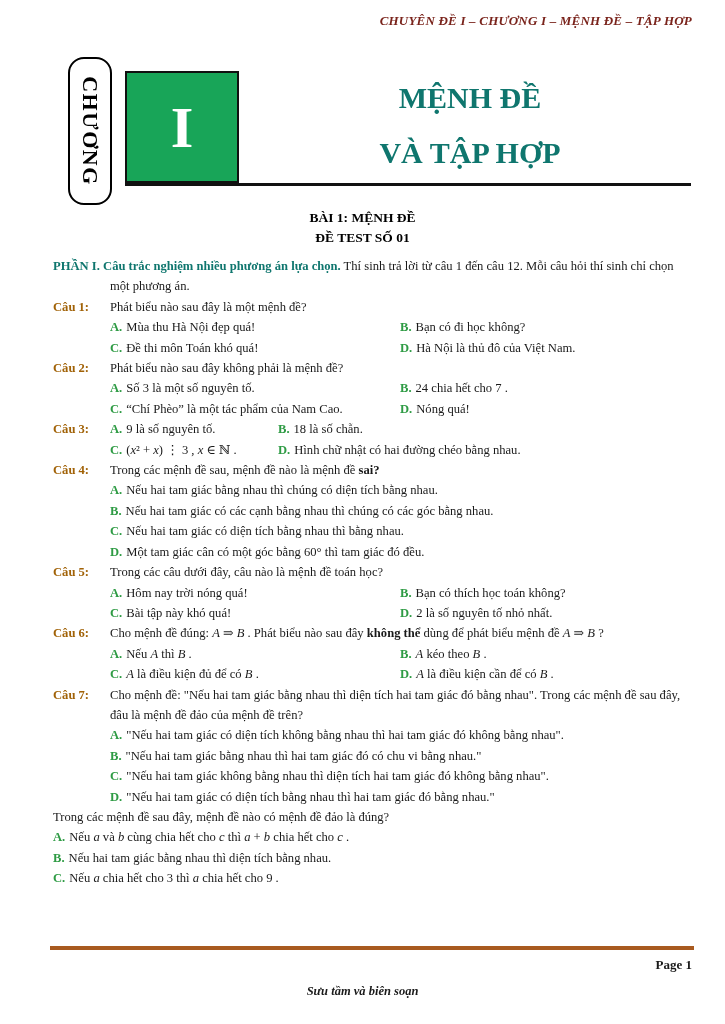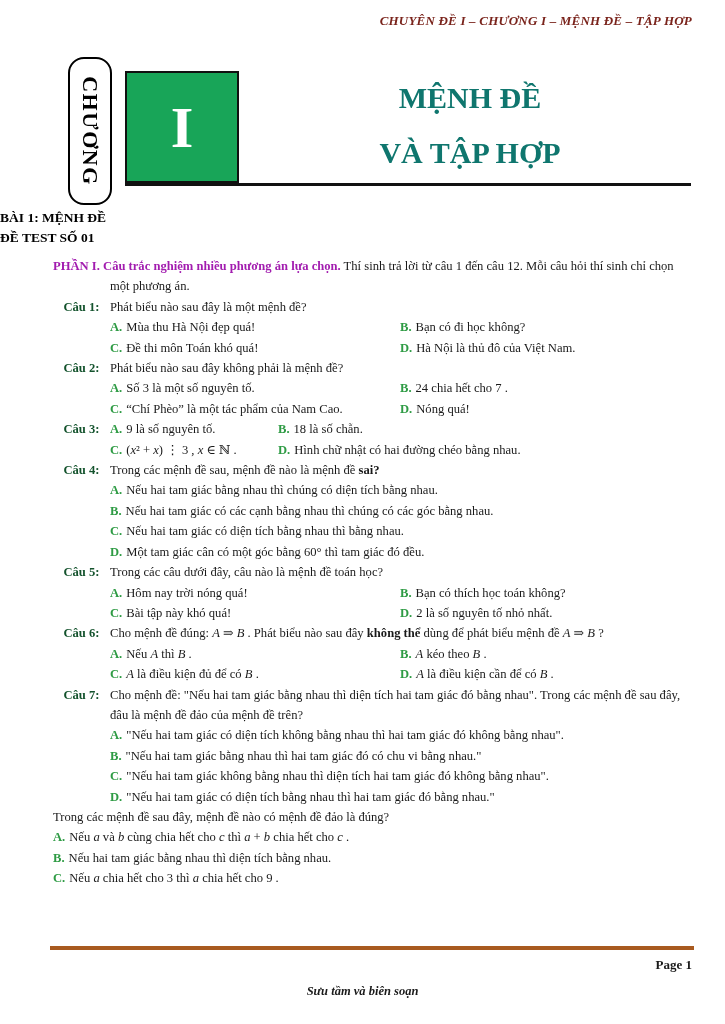--- a/index.html
+++ b/index.html
@@ -27,28 +27,28 @@
   .chapter-num {
     position:absolute; left:125px; top:71px; width:114px; height:112px;
     border:2px solid #111; display:flex; align-items:center; justify-content:center;
     color:#fff; font-size:58px; font-weight:bold;
   }
   .banner-line { position:absolute; left:125px; top:183px; width:566px; height:2.5px; background:#111; }
   .chapter-title {
     position:absolute; left:250px; top:70px; width:440px; text-align:center;
     font-weight:bold; font-size:30px; line-height:55px; color:#0f766e;
   }
-  .lesson { position:absolute; top:208px; left:0; width:725px; 
+  .lesson { position:absolute; top:208px; left:0; width:725px; text-align:center;
     font-weight:bold; font-size:13.5px; line-height:20px; color:#000; }
   
   .content { position:absolute; top:256px; left:53px; right:31px; font-size:12.6px; line-height:20.4px; }
   .part-intro { padding-left:57px; text-indent:-57px; }
-  .part-intro b { color:#a21caf; }
+  .part-intro b { color:#0f766e; }
   .question { display:flex; }
-  .qnum { flex:0 0 57px; font-weight:bold; color:#14532d;text-align:center; }
+  .qnum { flex:0 0 57px; font-weight:bold; color:#a16207; }
   .qbody { flex:1; }
   .options.grid-2 { display:grid; grid-template-columns:290px 1fr; }
   .options.grid-narrow { display:grid; grid-template-columns:168px 1fr; }
   .options.stack .option { display:block; }
   .opt-letter { color:#2e9b44; font-weight:bold; margin-right:4px; }
   
   .footer-rule { position:absolute; left:50px; right:31px; top:946px; height:2px;
     border-top:3px solid #a85a1f; border-bottom:1px solid #a85a1f; }
   .page-number { position:absolute; top:957px; right:33px; font-weight:bold; font-size:13px; }
   .footer-note { position:absolute; top:984px; left:0; width:725px; text-align:center;

